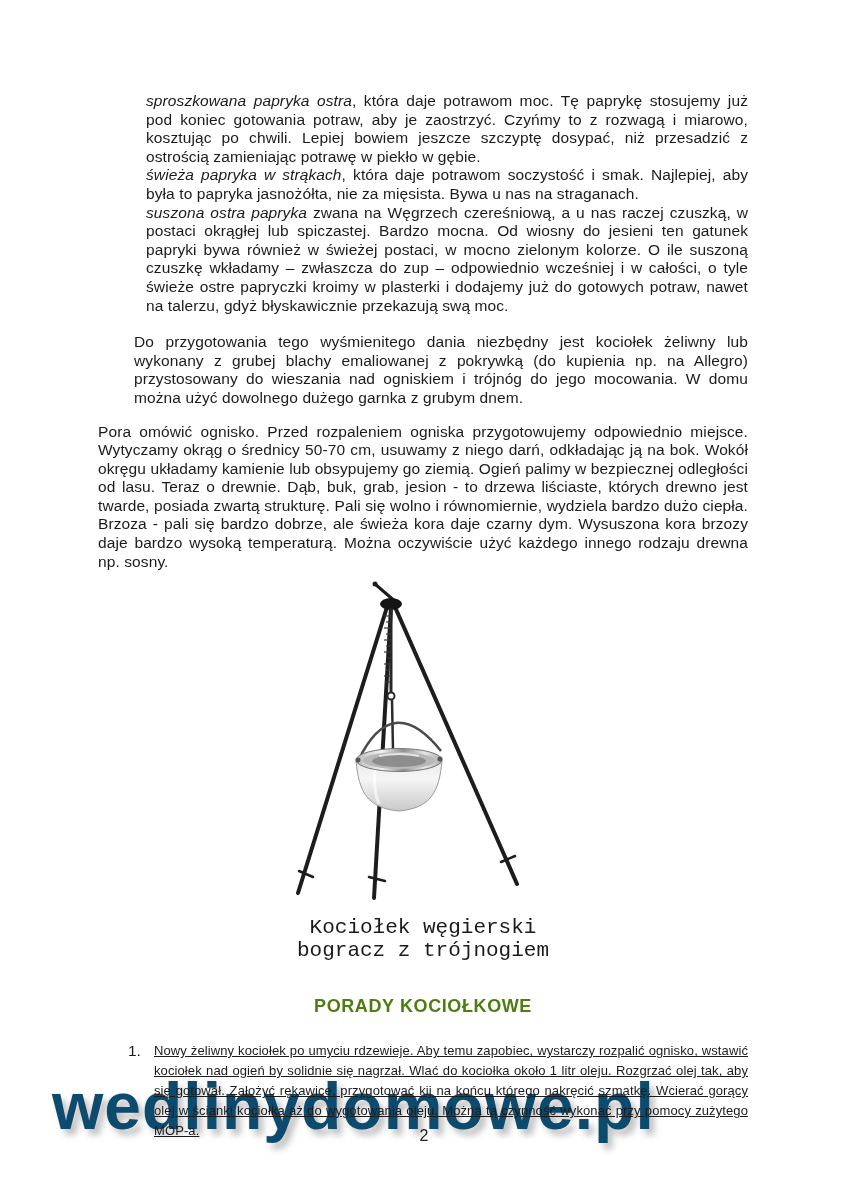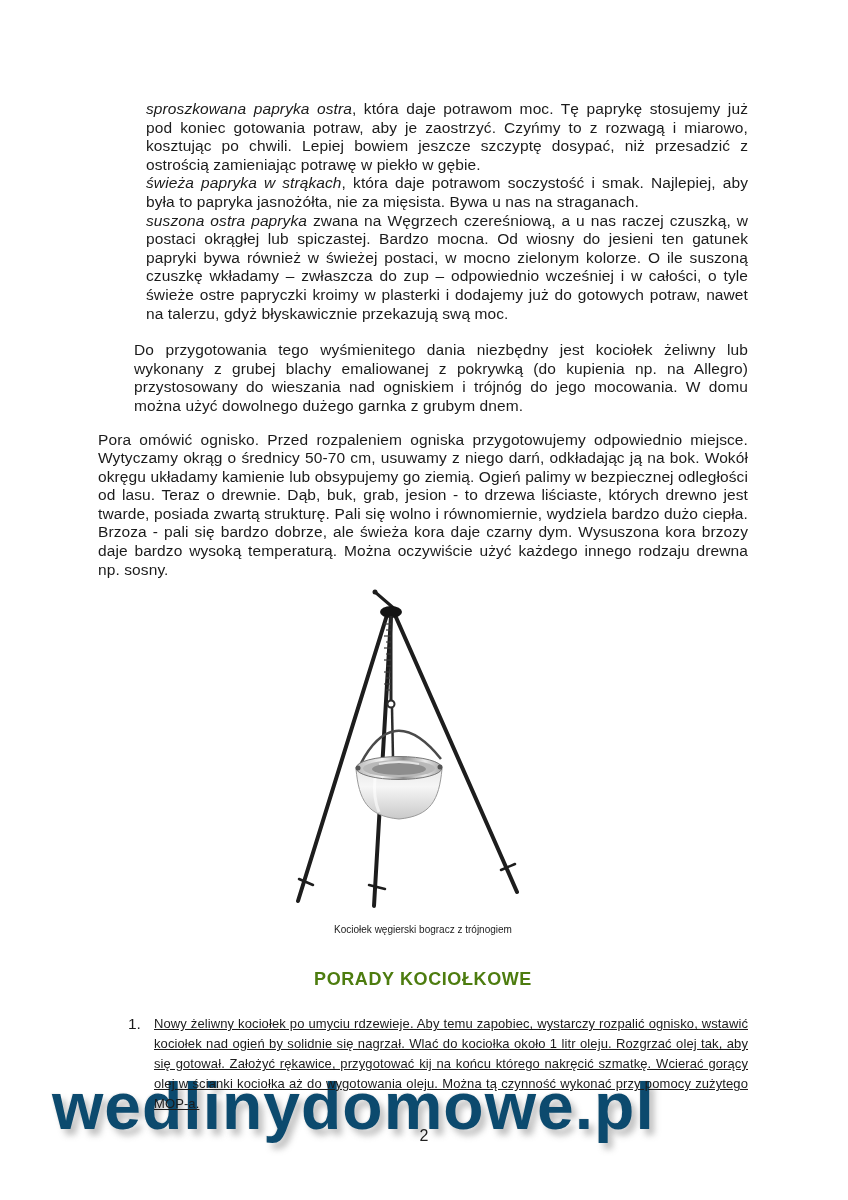--- a/index.html
+++ b/index.html
@@ -6,21 +6,21 @@
   .page{
     position:relative;
     width:848px;height:1200px;
     background:#ffffff;
     overflow:hidden;
     font-family:"Liberation Sans","DejaVu Sans",sans-serif;
     color:#1b1b1b;
   }
   .content{
     position:absolute;
-    left:98px;top:100px;
+    left:98px;top:92px;
     width:650px;
   }
   p{margin:0;}
   .just{
     text-align:justify;
     font-size:15.5px;
     line-height:18.6px;
     letter-spacing:0.1px;
   }
   .indent-block{
@@ -30,22 +30,23 @@
   .lead-italic{font-style:italic;}
   .body-para{margin-top:15px;}
   .figure-wrap{
     margin:9px auto 0 auto;
     width:320px;
     text-align:center;
   }
   .figcaption{
     margin-top:2px;
     text-align:center;
-    font-size:10px;
+    font-size:21px;
     color:#1b1b1b;
+    font-family:Liberation Mono, monospace;
   }
   .section-heading{
     margin:34px 0 0 0;
     text-align:center;
     font-size:18px;
     font-weight:bold;
     letter-spacing:0.6px;
     color:#4d7c0f;
   }
   .olist{margin-top:24px;}

